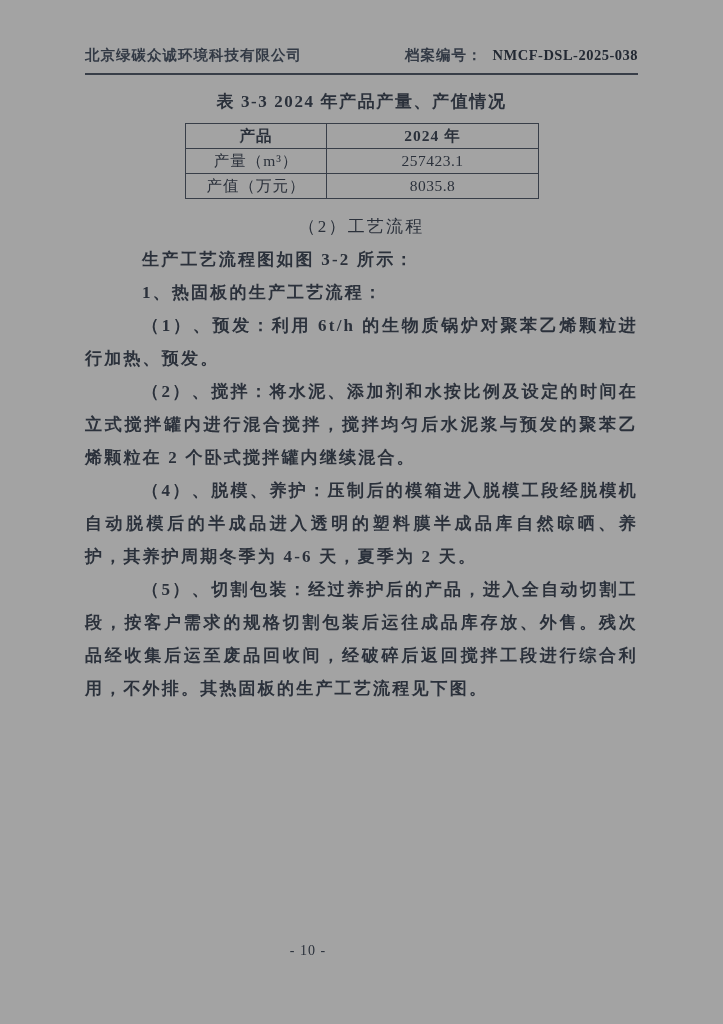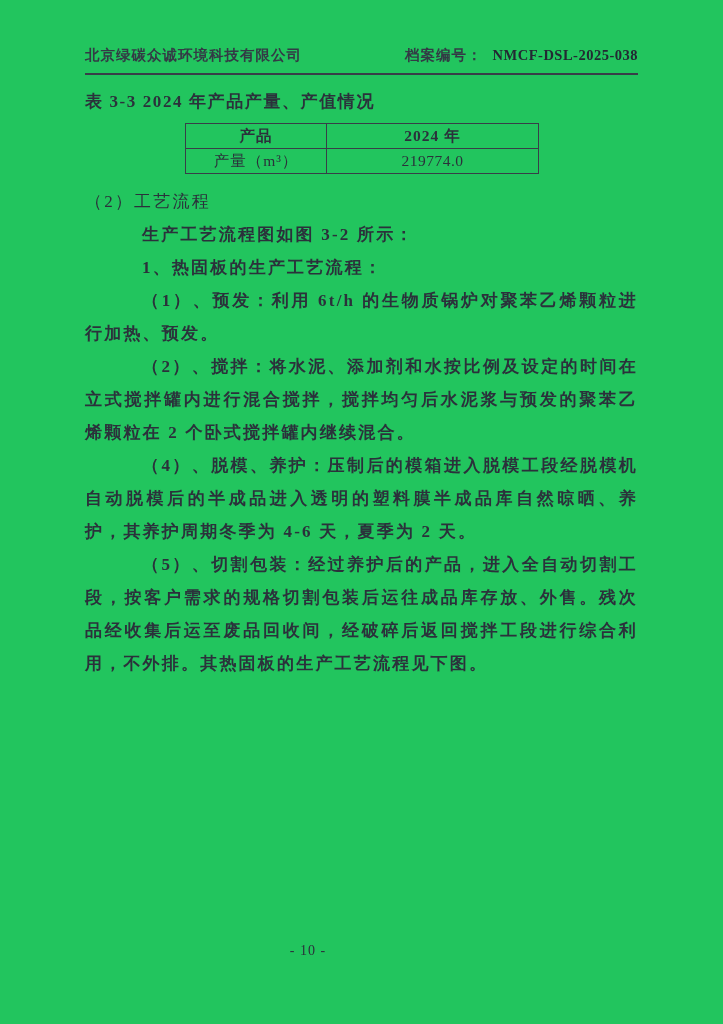--- a/index.html
+++ b/index.html
@@ -4,21 +4,21 @@
 <style>
   html, body {
     margin: 0;
     padding: 0;
     background: #ffffff;
   }
   .page {
     position: relative;
     width: 723px;
     height: 1024px;
-    background: #22c55e;
+    background: #a3a3a3;
     font-family: "Liberation Serif", "DejaVu Serif", serif;
     color: #2b313b;
     overflow: hidden;
   }
   
   .header {
     position: absolute;
     left: 85px;
     top: 46px;
     width: 553px;
@@ -47,20 +47,21 @@
     top: 86px;
     width: 553px;
     font-size: 17px;
     line-height: 33px;
     letter-spacing: 2.2px;
   }
   .content p { margin: 0; }
   .intro { text-indent: 0; }
   .caption {
     margin-top: 6px;
+    text-align: center;
     font-weight: bold;
     letter-spacing: 1.6px;
     line-height: 31px;
   }
   
   table.prod {
     border-collapse: collapse;
     margin: 6px 0 0 100px;
     width: 354px;
     font-size: 15.5px;
@@ -75,20 +76,21 @@
     padding: 1px 4px;
     font-weight: normal;
   }
   table.prod th { font-weight: bold; }
   table.prod .c1 { width: 132px; }
   table.prod td.num { letter-spacing: 0.5px; }
   
   .section-heading {
     margin-top: 11px !important;
     letter-spacing: 2.2px;
+    text-align: center;
   }
   .ind { text-indent: 57px; font-weight: bold; }
   .step {
     text-align: justify;
     text-align-last: left;
   }
   
   .footer {
     position: absolute;
     left: 0;
@@ -118,21 +120,25 @@
     <p class="caption">表 3-3 2024 年产品产量、产值情况</p>
 
     <table class="prod">
       <tbody>
         <tr>
           <th class="c1">产品</th>
           <th>2024 年</th>
         </tr>
         <tr>
           <td class="c1">产量（m³）</td>
-          <td class="num">219774.0</td>
+          <td class="num">257423.1</td>
+        </tr>
+        <tr>
+          <td class="c1">产值（万元）</td>
+          <td class="num">8035.8</td>
         </tr>
       </tbody>
     </table>
 
     <p class="section-heading">（2）工艺流程</p>
 
     <p class="ind">生产工艺流程图如图 3-2 所示：</p>
 
     <p class="ind">1、热固板的生产工艺流程：</p>
 

